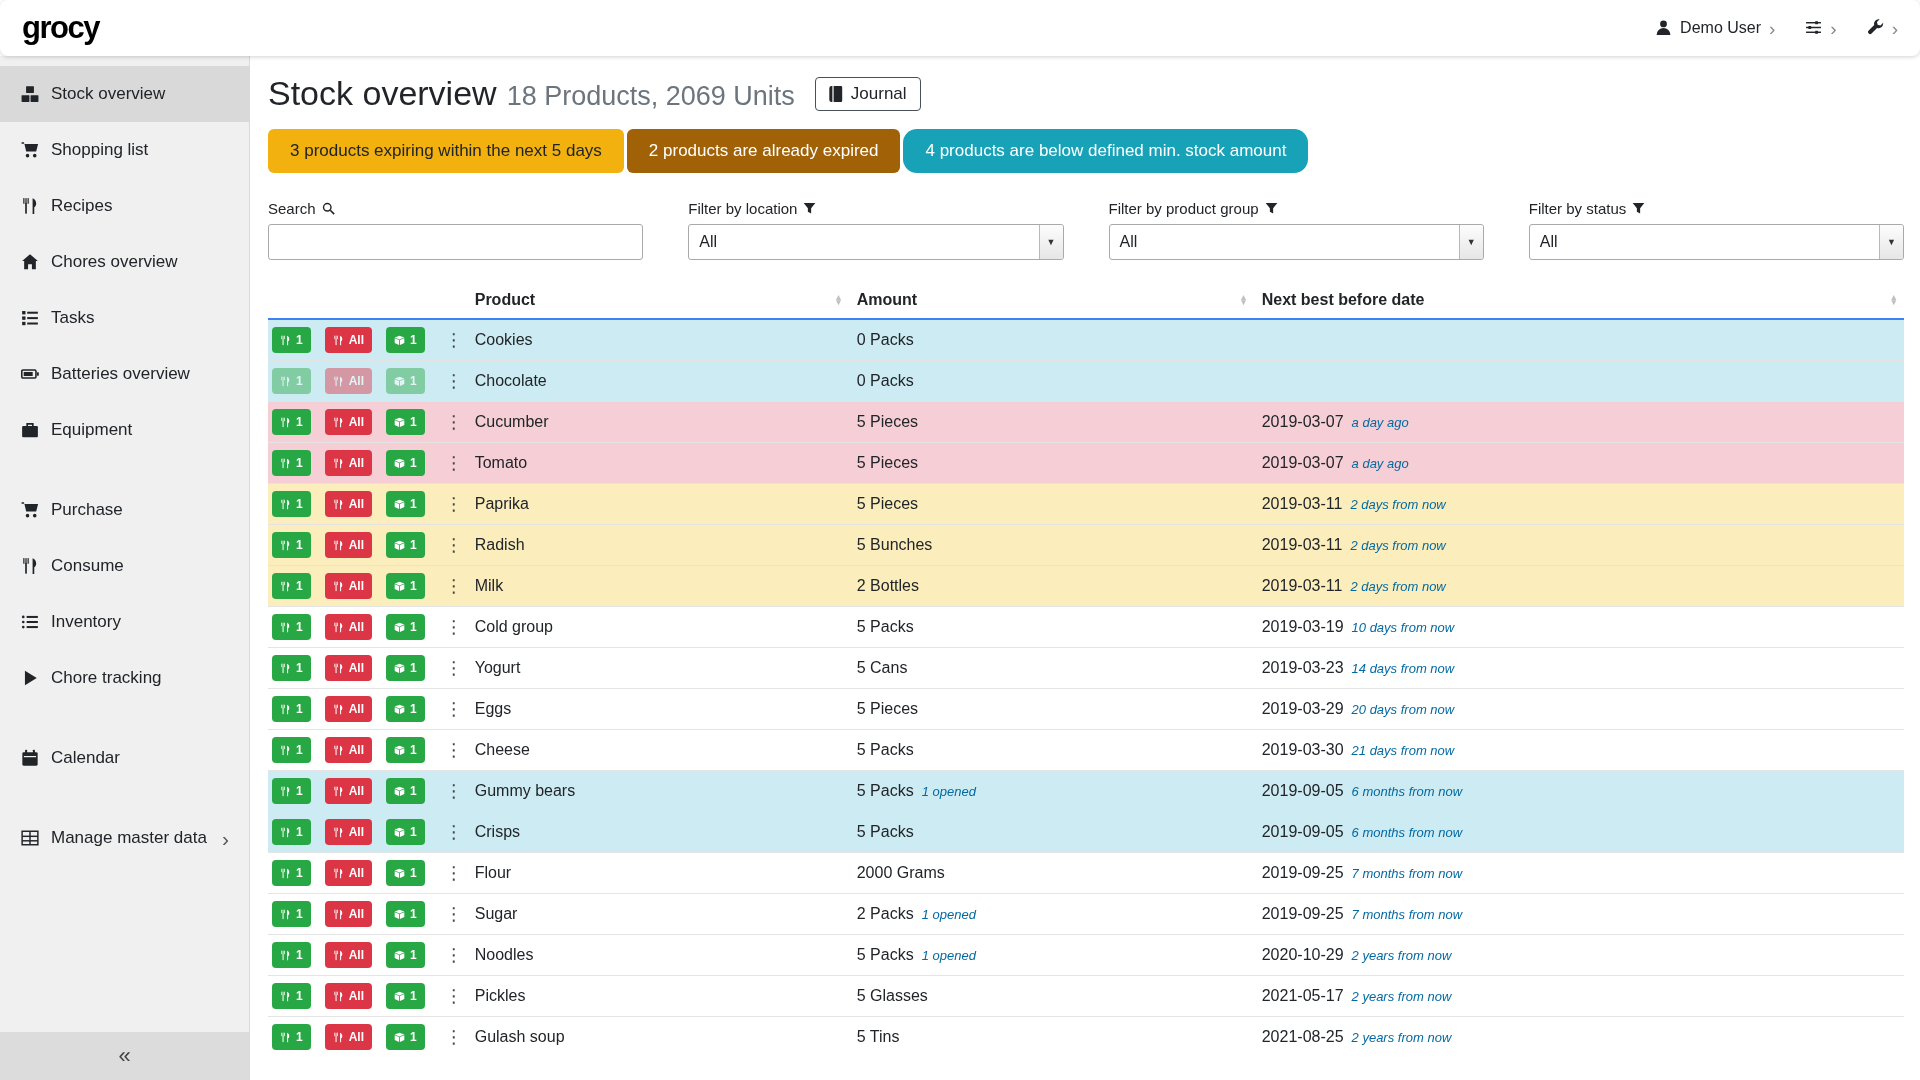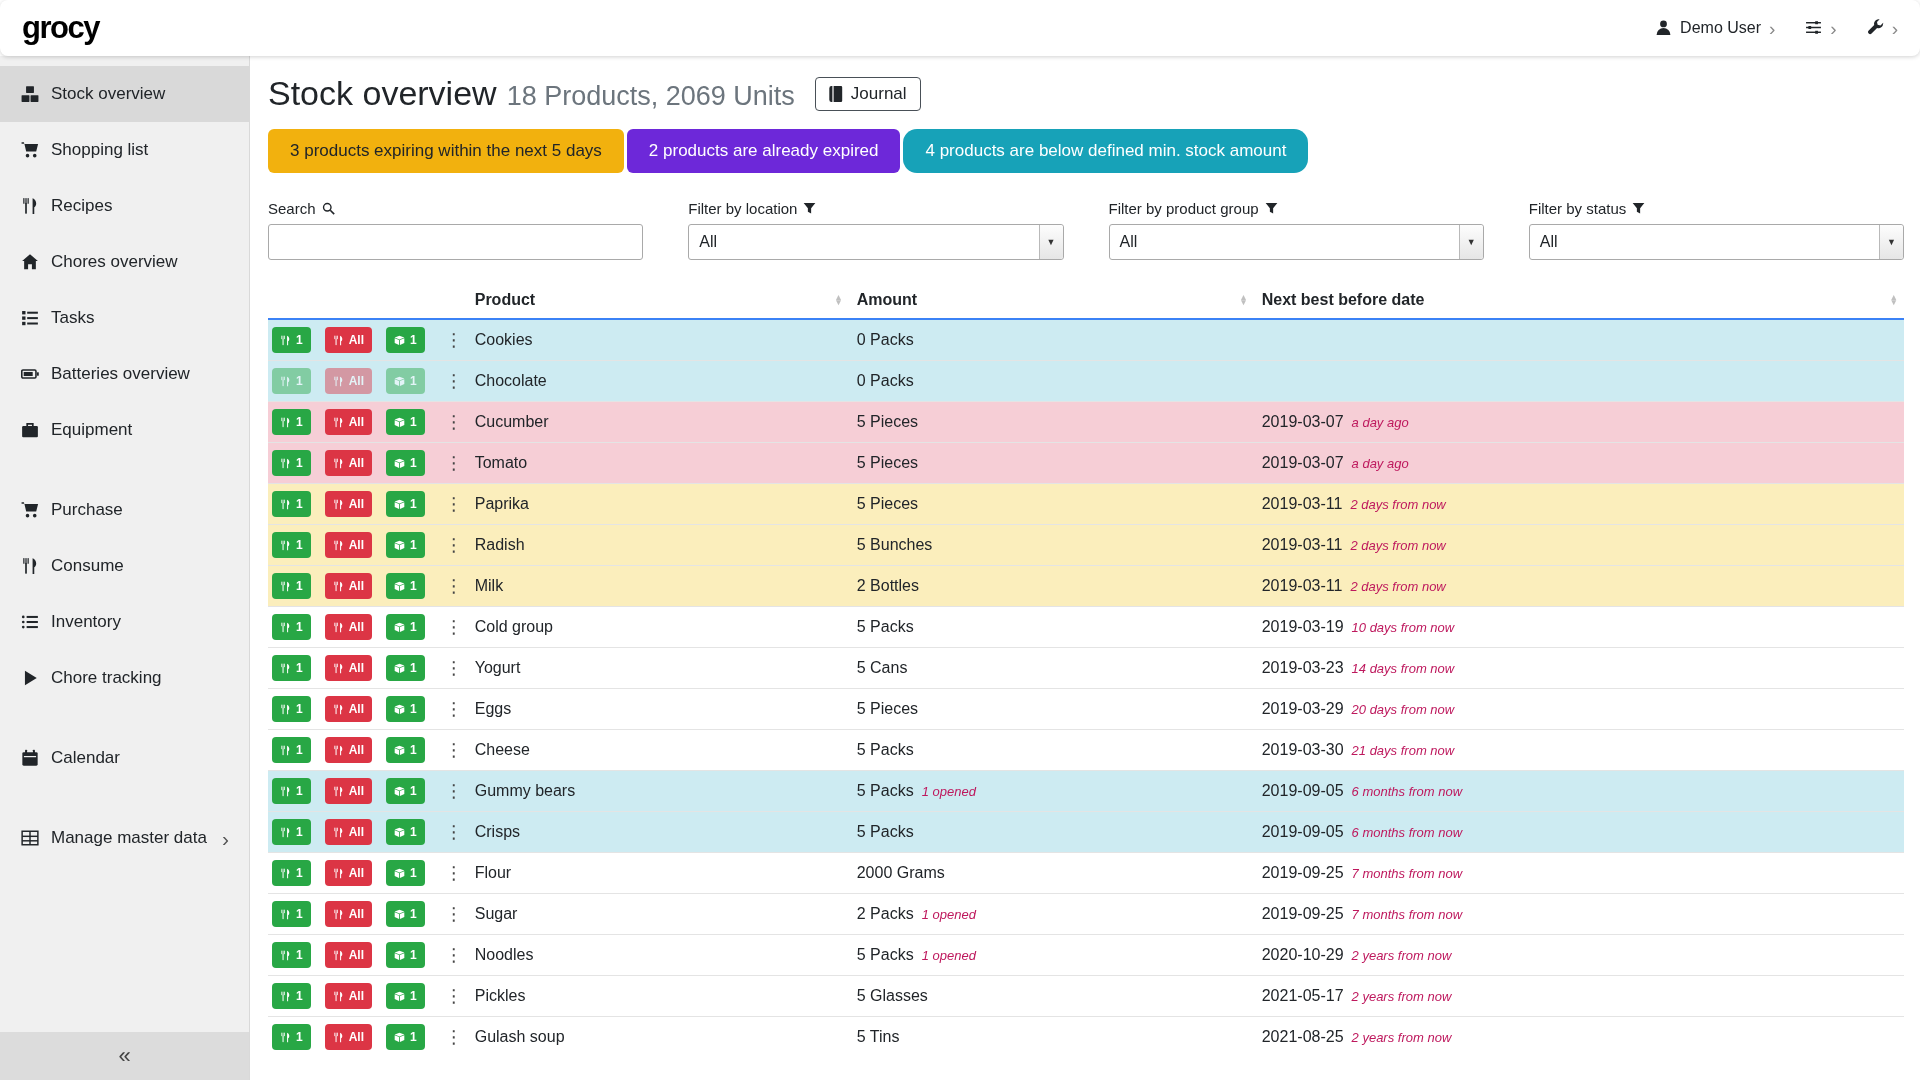--- a/index.html
+++ b/index.html
@@ -113,21 +113,21 @@
     font-family: inherit;
   }
   .rbtn.green { background: var(--success); }
   .rbtn.red   { background: var(--danger); }
   .rbtn.disabled { opacity: .45; }
   .rbtn svg { width: 11px; height: 11px; }
   .dots {
     display: inline-block; font-size: 18px; color: #444; cursor: pointer;
     vertical-align: middle; margin-left: 6px; line-height: 1;
   }
-  .note { font-style: italic; font-size: 13px; margin-left: 8px; color: #be185d; }
+  .note { font-style: italic; font-size: 13px; margin-left: 8px; color: #0369a1; }
 </style>
 </head>
 <body>
 
 <header class="topbar">
   <div class="logo">grocy</div>
   <div class="topbar-right">
     <div class="tb-group">
       <span class="tb-icon">
         <svg viewBox="0 0 16 16" fill="currentColor">
@@ -321,21 +321,21 @@
               <path d="M2.5 0h9.5a1.2 1.2 0 0 1 1.2 1.2v13.6A1.2 1.2 0 0 1 12 16H2.5A2.2 2.2 0 0 1 .3 13.8V2.2A2.2 2.2 0 0 1 2.5 0z"></path>
               <rect x="3.4" y="0" width="1.2" height="16" fill="#fff"></rect>
             </svg>
         </span>
         <span>Journal</span>
       </button>
     </div>
 
     <div class="alerts" id="alerts">
         <div class="alert-pill" style="background: rgb(242, 177, 14); color: rgb(33, 37, 41);">3 products expiring within the next 5 days</div>
-        <div class="alert-pill" style="background: #6d28d9; color: rgb(255, 255, 255);">2 products are already expired</div>
+        <div class="alert-pill" style="background: #a16207; color: rgb(255, 255, 255);">2 products are already expired</div>
         <div class="alert-pill" style="background: rgb(23, 162, 184); color: rgb(255, 255, 255); border-radius: 14px;">4 products are below defined min. stock amount</div>
       </div>
 
     <div class="filters">
       <div class="filter-col">
         <div class="filter-label">
           <span>Search</span>
           <span>
             <svg viewBox="0 0 16 16" fill="currentColor">
                 <circle cx="6.5" cy="6.5" r="4.6" fill="none" stroke="currentColor" stroke-width="1.7"></circle>

